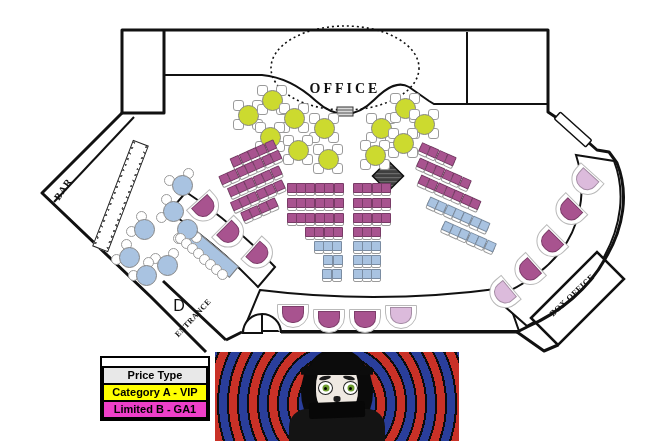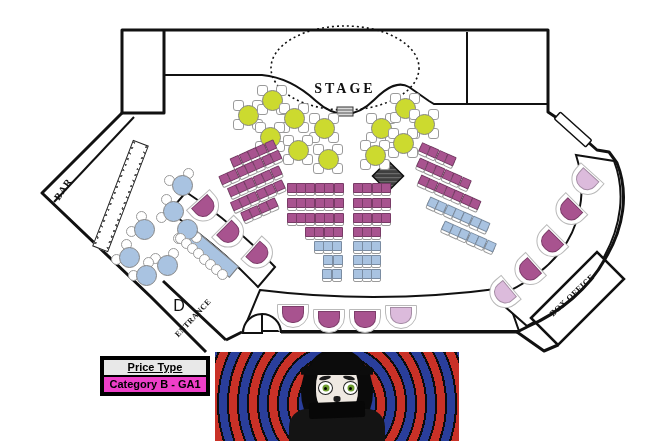--- a/index.html
+++ b/index.html
@@ -32,21 +32,21 @@
   #bar-strip{position:absolute;left:112px;top:139px;width:15px;height:112px;background:#fff;
     border:1.5px solid #222;transform:rotate(21deg);
     background-image:repeating-linear-gradient(to bottom,#555 0 2px,transparent 2px 6px),
                      repeating-linear-gradient(to bottom,#555 0 2px,transparent 2px 6px);
     background-size:2px 100%,2px 100%;background-position:left center,right center;background-repeat:no-repeat;}
   #banquette{position:absolute;border:1px solid #808080;transform:translate(-50%,-50%) rotate(40deg);}
   
   #legend{position:absolute;border:2px solid #000;background:#fff;}
   .legrow{width:102px;height:15px;line-height:15px;text-align:center;font-size:11px;font-weight:bold;
           color:#000;border:2px solid #000;margin-top:-2px;}
-  .legrow:first-child{margin-top:0;text-decoration:underline;}
+  .legrow:first-child{margin-top:8px;}
   
   #promo{position:absolute;left:215px;top:352px;width:244px;height:89px;background:#0d0d0d;overflow:hidden;}
   #rings{position:absolute;inset:0;
     background:repeating-radial-gradient(circle at 50% 58%,
       #c93127 0 8px,#0d0d0d 8px 10px,#2a3e9b 10px 18px,#0d0d0d 18px 20px);}
   #promo .p{position:absolute;}
   #headmask{left:50%;top:-4px;transform:translateX(-50%);width:72px;height:88px;background:#0a0a0a;border-radius:50%;}
   #shoulders{left:50%;bottom:0;transform:translateX(-50%);width:96px;height:32px;background:#141414;
              border-radius:18px 18px 0 0;}
   #face{left:50%;top:7px;transform:translateX(-50%);width:42px;height:56px;background:#efe9e2;
@@ -560,30 +560,31 @@
       <div class="chair rnd" style="left: 179px; top: 237px;"></div>
       <div class="chair rnd" style="left: 185px; top: 242px;"></div>
       <div class="chair rnd" style="left: 191px; top: 247px;"></div>
       <div class="chair rnd" style="left: 197px; top: 252px;"></div>
       <div class="chair rnd" style="left: 203px; top: 258px;"></div>
       <div class="chair rnd" style="left: 209px; top: 263px;"></div>
       <div class="chair rnd" style="left: 215px; top: 268px;"></div>
       <div class="chair rnd" style="left: 221px; top: 273px;"></div>
     </div>
   <div id="label-layer">
-      <div class="map-label" style="left: 345px; top: 89px; transform: translate(-50%, -50%) rotate(0deg); font-size: 14px; letter-spacing: 3px;">STAGE</div>
+      <div class="map-label" style="left: 345px; top: 89px; transform: translate(-50%, -50%) rotate(0deg); font-size: 14px; letter-spacing: 3px;">OFFICE</div>
       <div class="map-label" style="left: 63px; top: 189px; transform: translate(-50%, -50%) rotate(-55deg); font-size: 10px; letter-spacing: 1px;">BAR</div>
       <div class="map-label" style="left: 193px; top: 318px; transform: translate(-50%, -50%) rotate(-47deg); font-size: 8px; letter-spacing: 0.5px;">ENTRANCE</div>
       <div class="map-label" style="left: 572px; top: 295px; transform: translate(-50%, -50%) rotate(-43deg); font-size: 8.5px; letter-spacing: 0.5px;">BOX OFFICE</div>
       <div class="map-label" style="left: 179px; top: 306px; transform: translate(-50%, -50%) rotate(0deg); font-size: 16px; letter-spacing: 0px; font-family: &quot;Liberation Sans&quot;, sans-serif; font-weight: 400;">D</div>
     </div>
 
   <div id="legend" style="left: 100px; top: 356px;">
     <div class="legrow" style="background: rgb(232, 232, 232);">Price Type</div>
-      <div class="legrow" style="background: rgb(238, 63, 201);">Category B - GA1</div>
+  <div class="legrow" style="background: rgb(255, 255, 0);">Category A - VIP</div>
+      <div class="legrow" style="background: rgb(238, 63, 201);">Limited B - GA1</div>
     </div>
 
   <div id="promo">
     <div id="rings" class="p"></div>
     <div id="headmask" class="p"></div>
     <div id="shoulders" class="p"></div>
     <div id="face" class="p"></div>
     <div id="hair" class="p"></div>
     <div class="p brow" style="left:calc(50% - 18px);transform:rotate(-12deg);"></div>
     <div class="p brow" style="left:calc(50% + 6px);transform:rotate(12deg);"></div>

